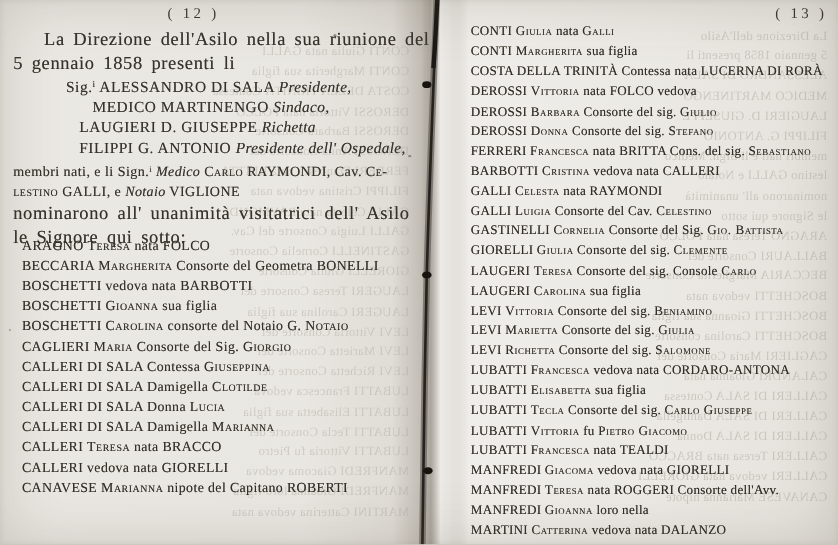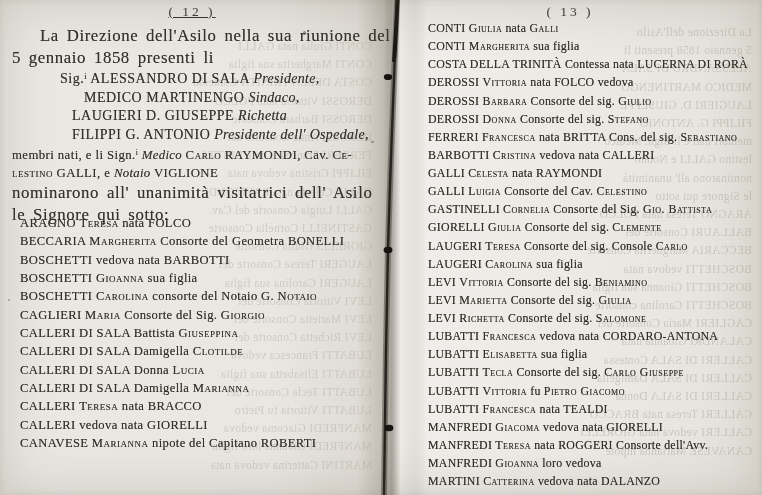--- a/index.html
+++ b/index.html
@@ -17,22 +17,22 @@
     background:linear-gradient(90deg,#eae8e3 0%,#e9e7e2 70%,#e0dcd6 92%,#cdc8c0 100%);
   }
   .rightpage{
     position:absolute;top:0;left:388px;width:374px;height:495px;
     background:linear-gradient(90deg,#cfcac2 0%,#f0eeea 5%,#ebe9e4 55%,#e5e2dc 100%);
   }
   .pgnum{
     position:absolute;top:4px;font-size:13.5px;letter-spacing:3px;
     color:#3a3730;text-align:center;z-index:3;
   }
-  .pgnumL{left:16px;width:352px;text-decoration:underline;}
-  .pgnumR{left:0;width:364px;}
+  .pgnumL{left:0;width:352px;}
+  .pgnumR{left:0;width:364px;text-align:right;}
   .intro{position:absolute;top:25px;left:12px;width:366px;color:#35322c;z-index:3;}
   .ln{white-space:nowrap;}
   .big{font-size:16.8px;line-height:21.6px;letter-spacing:0.6px;word-spacing:3px;}
   .off{font-size:14px;line-height:18.4px;letter-spacing:0.5px;}
   .sm{font-size:12.8px;line-height:18.2px;letter-spacing:0.4px;}
   .i28{margin-left:28px}.i48{margin-left:48px}.i60{margin-left:60px}.i76{margin-left:72px}
   .list{position:absolute;z-index:3;white-space:nowrap;}
   .listL{top:214px;left:20px;width:344px;font-size:12.6px;line-height:18.35px;letter-spacing:0.35px;color:#332f29;overflow:hidden;}
   .listR{top:19px;left:40px;width:332px;font-size:11.9px;line-height:18.12px;letter-spacing:0.25px;color:#302d27;overflow:hidden;}
   .t-c{}
@@ -99,21 +99,21 @@
         <div class="ln big"><span class="t-r">nominarono all' unanimità visitatrici dell' Asilo</span></div>
         <div class="ln big"><span class="t-r">le Signore qui sotto:</span></div>
       </div>
     <div class="list listL">
         <div class="ln "><span class="t-c">ARAGNO </span><span class="t-sc">Teresa</span><span class="t-r"> nata </span><span class="t-c">FOLCO</span></div>
         <div class="ln "><span class="t-c">BECCARIA </span><span class="t-sc">Margherita</span><span class="t-r"> Consorte del Geometra </span><span class="t-c">BONELLI</span></div>
         <div class="ln "><span class="t-c">BOSCHETTI </span><span class="t-r">vedova nata </span><span class="t-c">BARBOTTI</span></div>
         <div class="ln "><span class="t-c">BOSCHETTI </span><span class="t-sc">Gioanna</span><span class="t-r"> sua figlia</span></div>
         <div class="ln "><span class="t-c">BOSCHETTI </span><span class="t-sc">Carolina</span><span class="t-r"> consorte del Notaio G. </span><span class="t-sc">Notaio</span></div>
         <div class="ln "><span class="t-c">CAGLIERI </span><span class="t-sc">Maria</span><span class="t-r"> Consorte del Sig. </span><span class="t-sc">Giorgio</span></div>
-        <div class="ln "><span class="t-c">CALLERI DI SALA </span><span class="t-r">Battista </span><span class="t-sc">Giuseppina</span></div>
+        <div class="ln "><span class="t-c">CALLERI DI SALA </span><span class="t-r">Contessa </span><span class="t-sc">Giuseppina</span></div>
         <div class="ln "><span class="t-c">CALLERI DI SALA </span><span class="t-r">Damigella </span><span class="t-sc">Clotilde</span></div>
         <div class="ln "><span class="t-c">CALLERI DI SALA </span><span class="t-r">Donna </span><span class="t-sc">Lucia</span></div>
         <div class="ln "><span class="t-c">CALLERI DI SALA </span><span class="t-r">Damigella </span><span class="t-sc">Marianna</span></div>
         <div class="ln "><span class="t-c">CALLERI </span><span class="t-sc">Teresa</span><span class="t-r"> nata </span><span class="t-c">BRACCO</span></div>
         <div class="ln "><span class="t-c">CALLERI </span><span class="t-r">vedova nata </span><span class="t-c">GIORELLI</span></div>
         <div class="ln "><span class="t-c">CANAVESE </span><span class="t-sc">Marianna</span><span class="t-r"> nipote del Capitano </span><span class="t-c">ROBERTI</span></div>
       </div>
   </div>
 
   <div class="rightpage">
@@ -162,21 +162,21 @@
         <div class="ln "><span class="t-c">LEVI </span><span class="t-sc">Vittoria</span><span class="t-r"> Consorte del sig. </span><span class="t-sc">Beniamino</span></div>
         <div class="ln "><span class="t-c">LEVI </span><span class="t-sc">Marietta</span><span class="t-r"> Consorte del sig. </span><span class="t-sc">Giulia</span></div>
         <div class="ln "><span class="t-c">LEVI </span><span class="t-sc">Richetta</span><span class="t-r"> Consorte del sig. </span><span class="t-sc">Salomone</span></div>
         <div class="ln "><span class="t-c">LUBATTI </span><span class="t-sc">Francesca</span><span class="t-r"> vedova nata </span><span class="t-c">CORDARO-ANTONA</span></div>
         <div class="ln "><span class="t-c">LUBATTI </span><span class="t-sc">Elisabetta</span><span class="t-r"> sua figlia</span></div>
         <div class="ln "><span class="t-c">LUBATTI </span><span class="t-sc">Tecla</span><span class="t-r"> Consorte del sig. </span><span class="t-sc">Carlo Giuseppe</span></div>
         <div class="ln "><span class="t-c">LUBATTI </span><span class="t-sc">Vittoria</span><span class="t-r"> fu </span><span class="t-sc">Pietro Giacomo</span></div>
         <div class="ln "><span class="t-c">LUBATTI </span><span class="t-sc">Francesca</span><span class="t-r"> nata </span><span class="t-c">TEALDI</span></div>
         <div class="ln "><span class="t-c">MANFREDI </span><span class="t-sc">Giacoma</span><span class="t-r"> vedova nata </span><span class="t-c">GIORELLI</span></div>
         <div class="ln "><span class="t-c">MANFREDI </span><span class="t-sc">Teresa</span><span class="t-r"> nata </span><span class="t-c">ROGGERI</span><span class="t-r"> Consorte dell'Avv.</span></div>
-        <div class="ln "><span class="t-c">MANFREDI </span><span class="t-sc">Gioanna</span><span class="t-r"> loro vedova</span></div>
+        <div class="ln "><span class="t-c">MANFREDI </span><span class="t-sc">Gioanna</span><span class="t-r"> loro nella</span></div>
         <div class="ln "><span class="t-c">MARTINI </span><span class="t-sc">Catterina</span><span class="t-r"> vedova nata </span><span class="t-c">DALANZO</span></div>
       </div>
   </div>
 
   <div class="gutter">
     <svg width="70" height="495" viewBox="0 0 70 495">
       <defs>
         <linearGradient id="shL" x1="0" y1="0" x2="1" y2="0">
           <stop offset="0" stop-color="#5c5244" stop-opacity="0"></stop>
           <stop offset="0.75" stop-color="#5c5244" stop-opacity="0.12"></stop>

